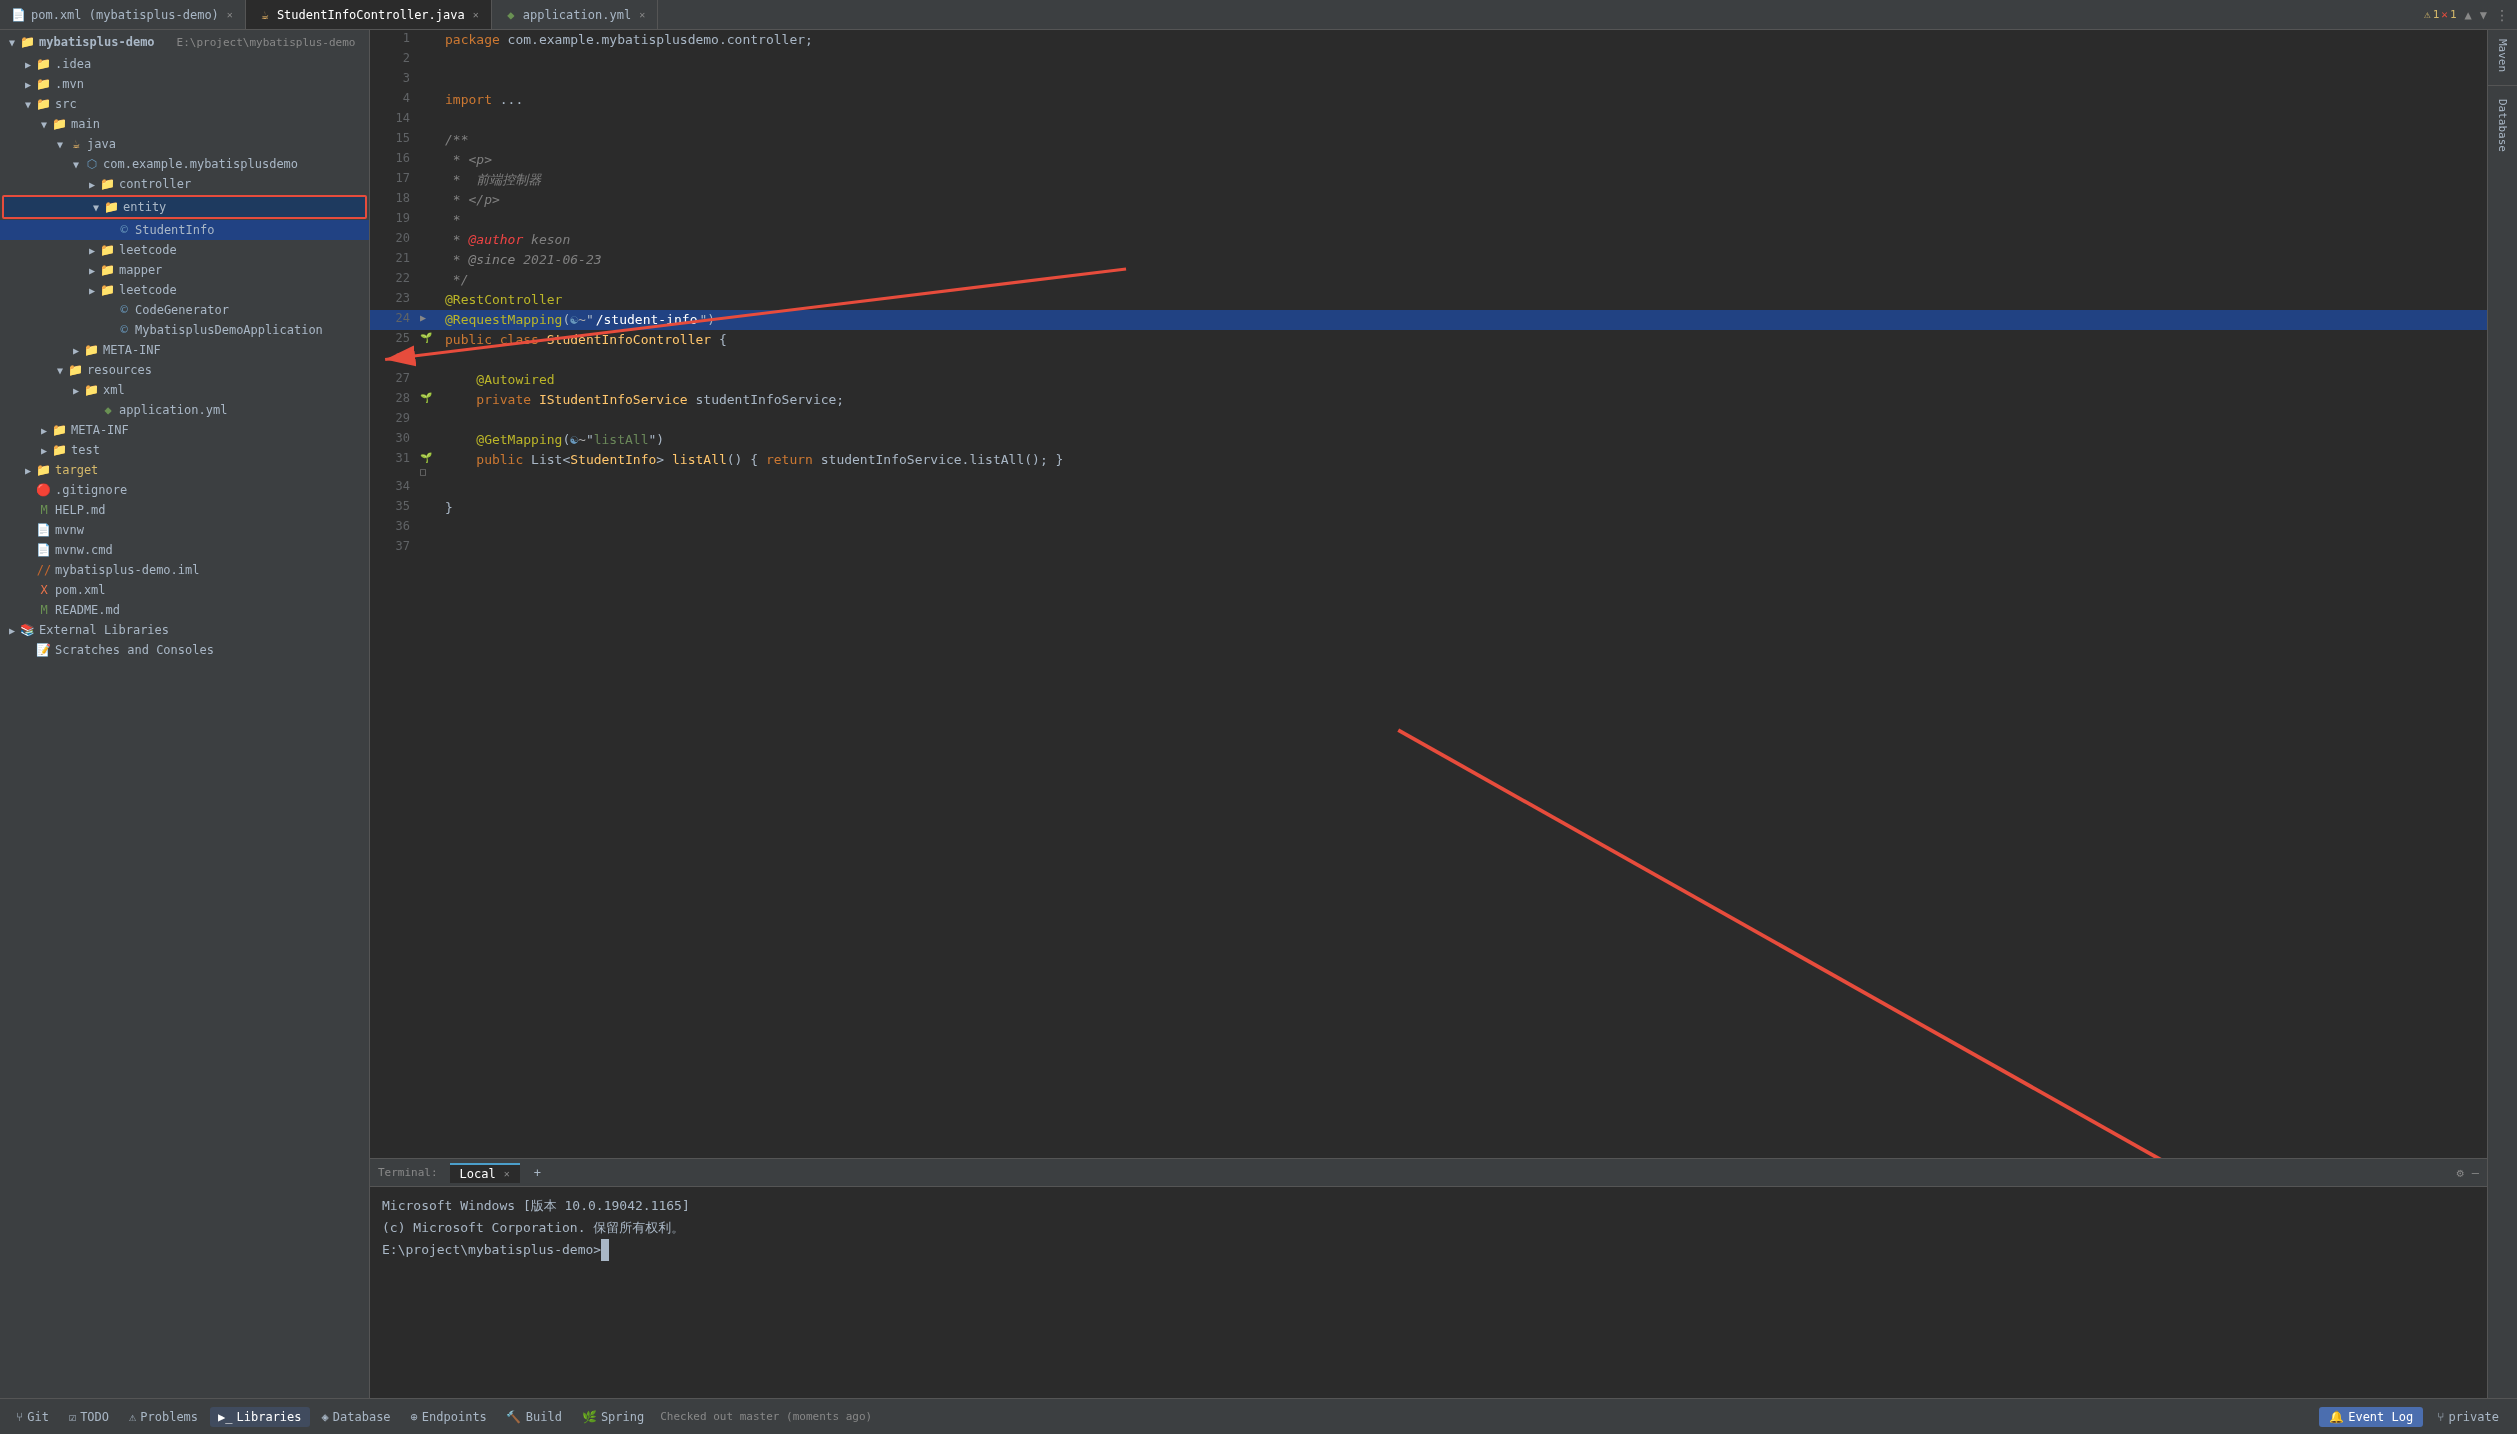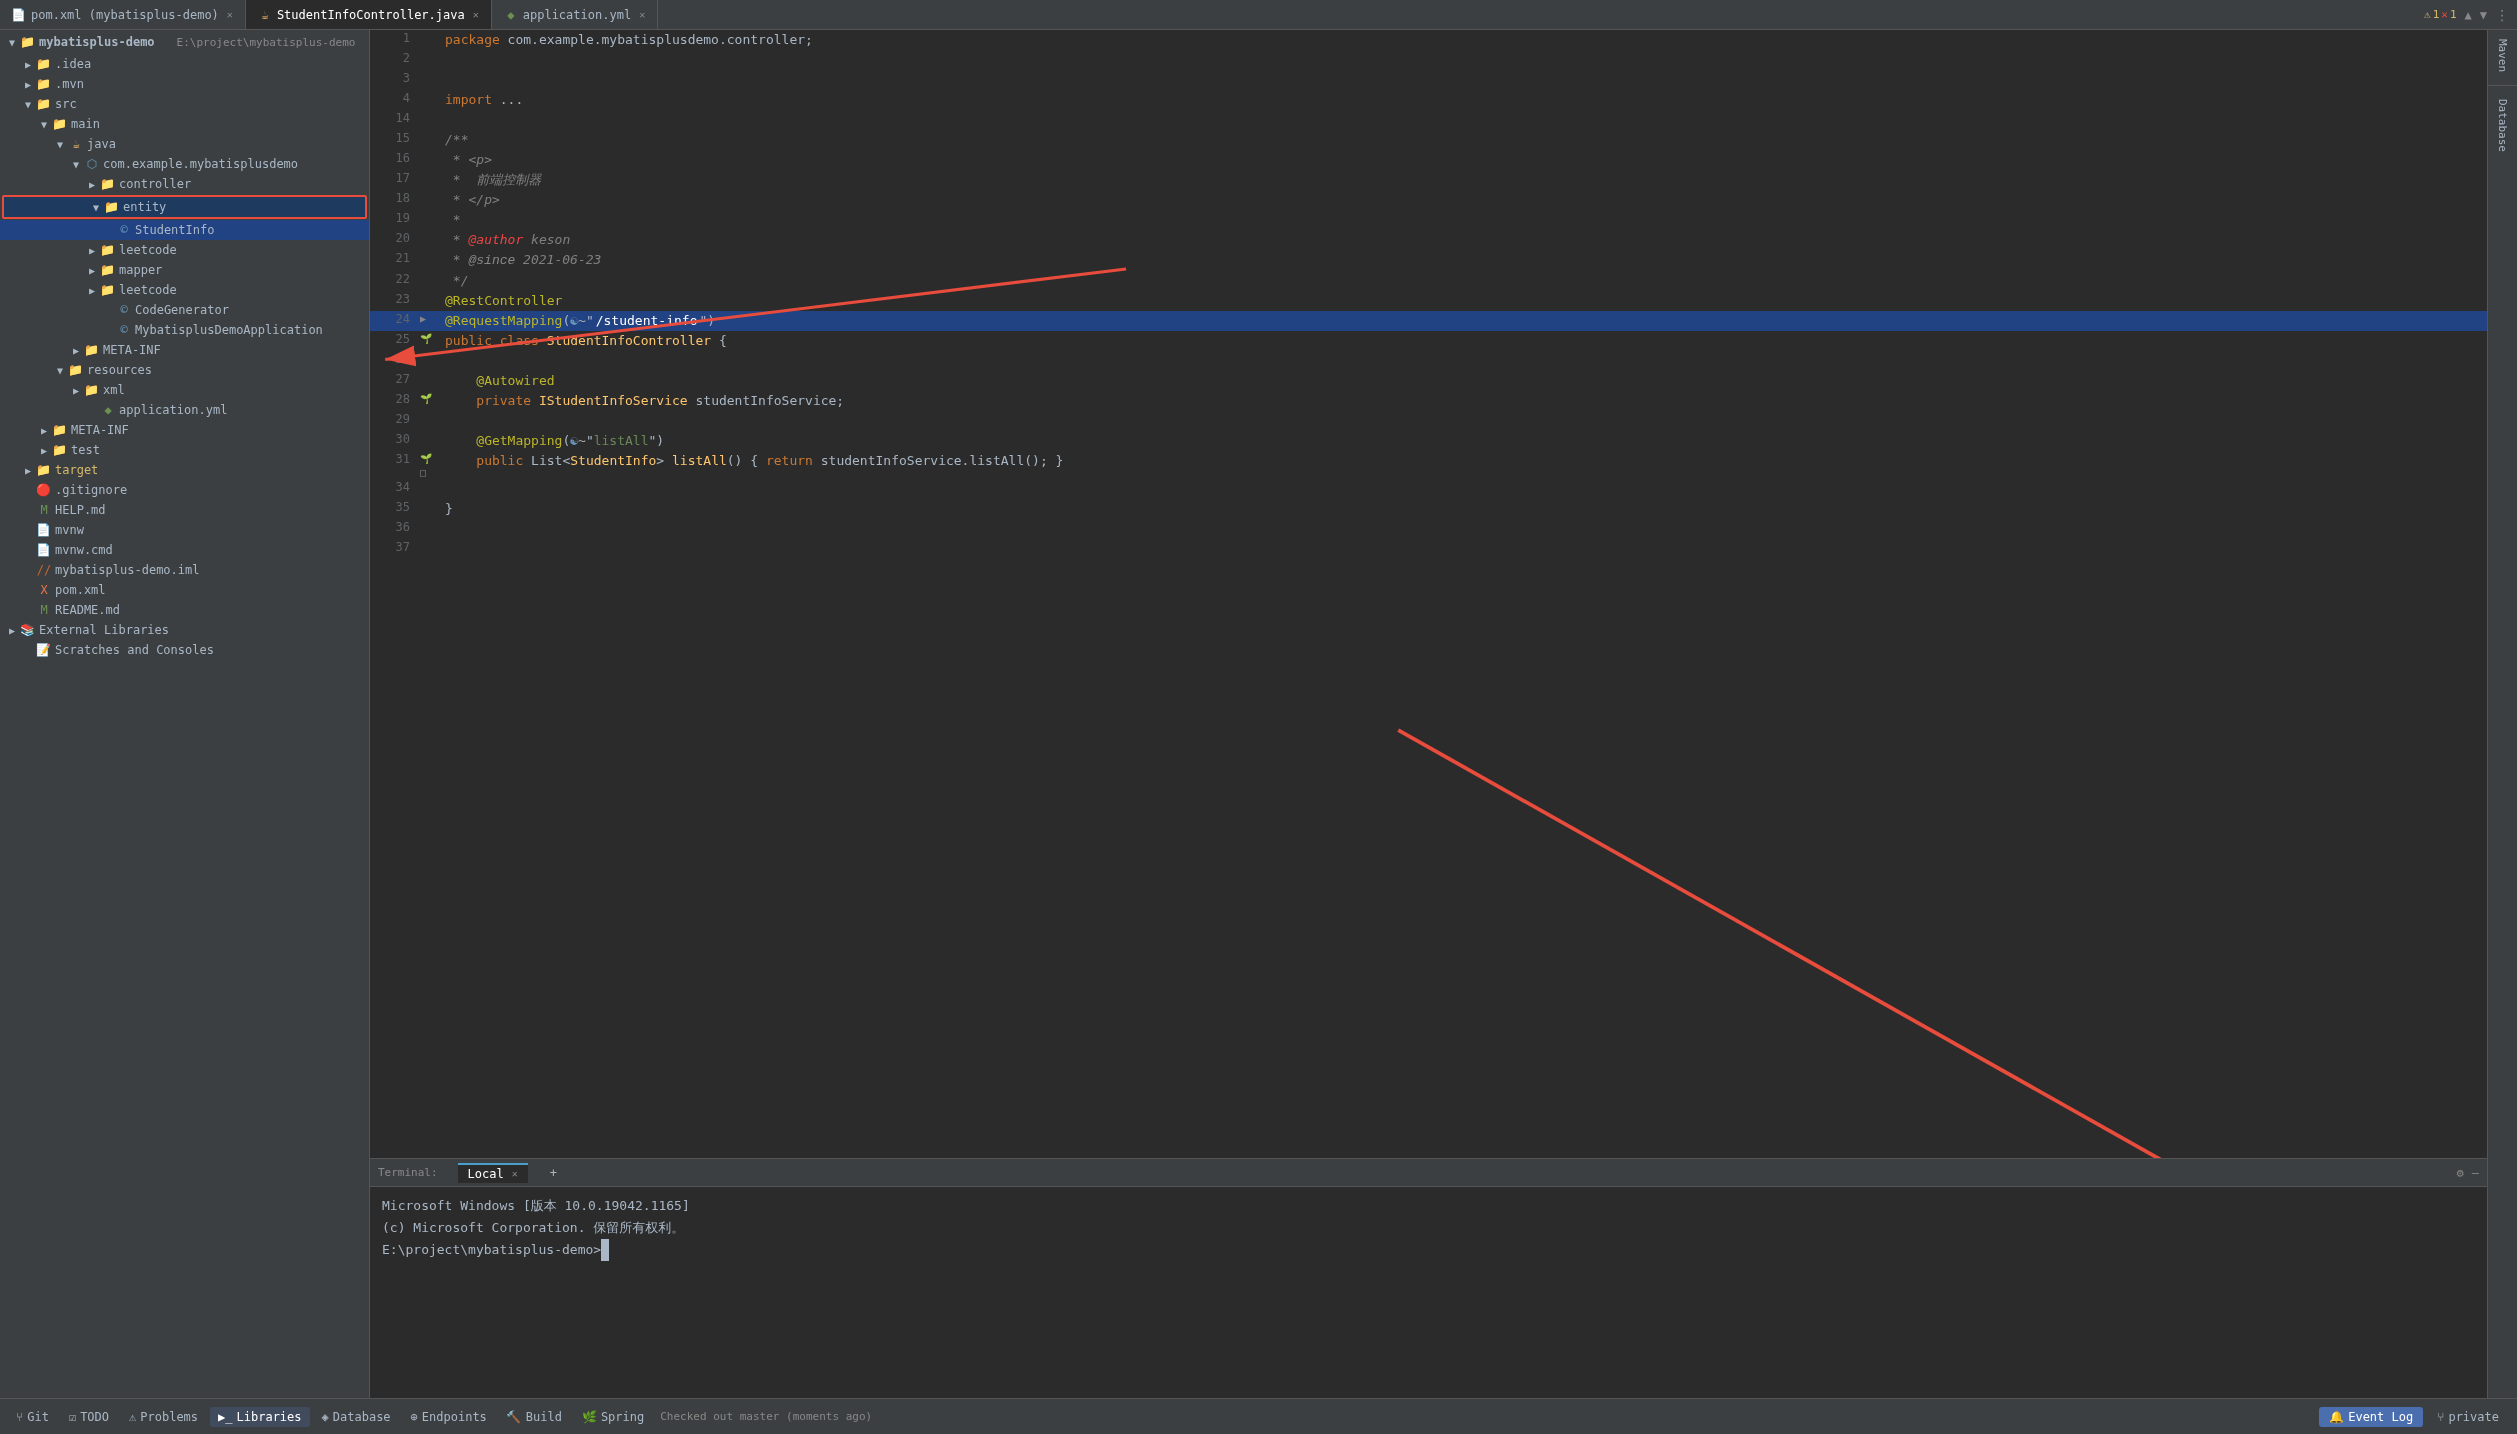--- a/index.html
+++ b/index.html
@@ -158,21 +158,21 @@
       display: flex;
       flex-direction: column;
     }
     .terminal-tab-bar {
       display: flex;
       background: #3c3f41;
       border-bottom: 1px solid #555;
       height: 28px;
       align-items: center;
       padding: 0 8px;
-      gap: 12px;
+      gap: 4px;
     }
     .terminal-tab {
       padding: 2px 10px;
       font-size: 12px;
       cursor: pointer;
       display: flex;
       align-items: center;
       gap: 4px;
       color: #a9b7c6;
     }
@@ -586,21 +586,21 @@
           <span class="line-content"><span class="cmt"> *</span></span>
         </div>
         <div class="code-line">
           <span class="line-num">20</span>
           <span class="line-gutter"></span>
           <span class="line-content"><span class="cmt"> * <span style="font-style:italic; color:#ef4444;">@author</span> keson</span></span>
         </div>
         <div class="code-line">
           <span class="line-num">21</span>
           <span class="line-gutter"></span>
-          <span class="line-content"><span class="cmt"> * <span style="font-style:italic; color:#888;font-family:Liberation Mono, monospace;">@since</span> 2021-06-23</span></span>
+          <span class="line-content"><span class="cmt"> * <span style="font-style:italic; color:#888;">@since</span> 2021-06-23</span></span>
         </div>
         <div class="code-line">
           <span class="line-num">22</span>
           <span class="line-gutter"></span>
           <span class="line-content"><span class="cmt"> */</span></span>
         </div>
         <div class="code-line">
           <span class="line-num">23</span>
           <span class="line-gutter"></span>
           <span class="line-content"><span class="ann">@RestController</span></span>

